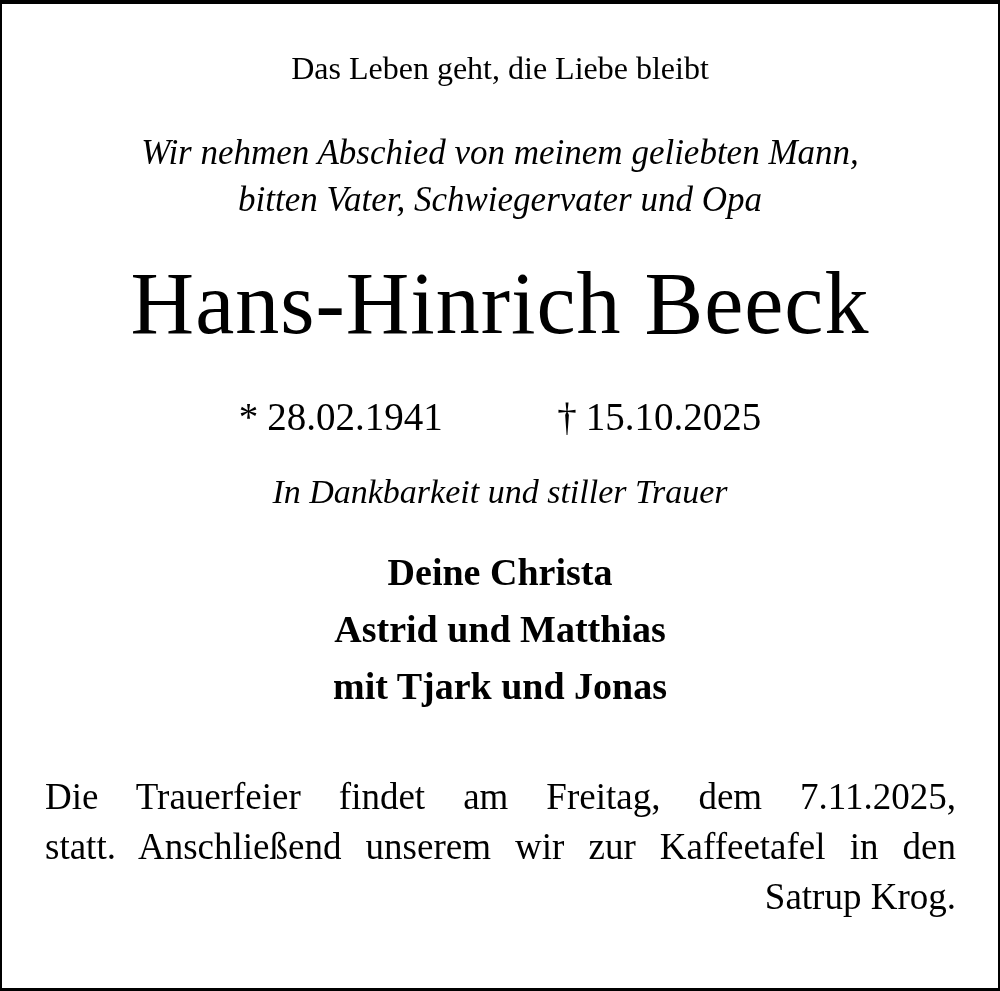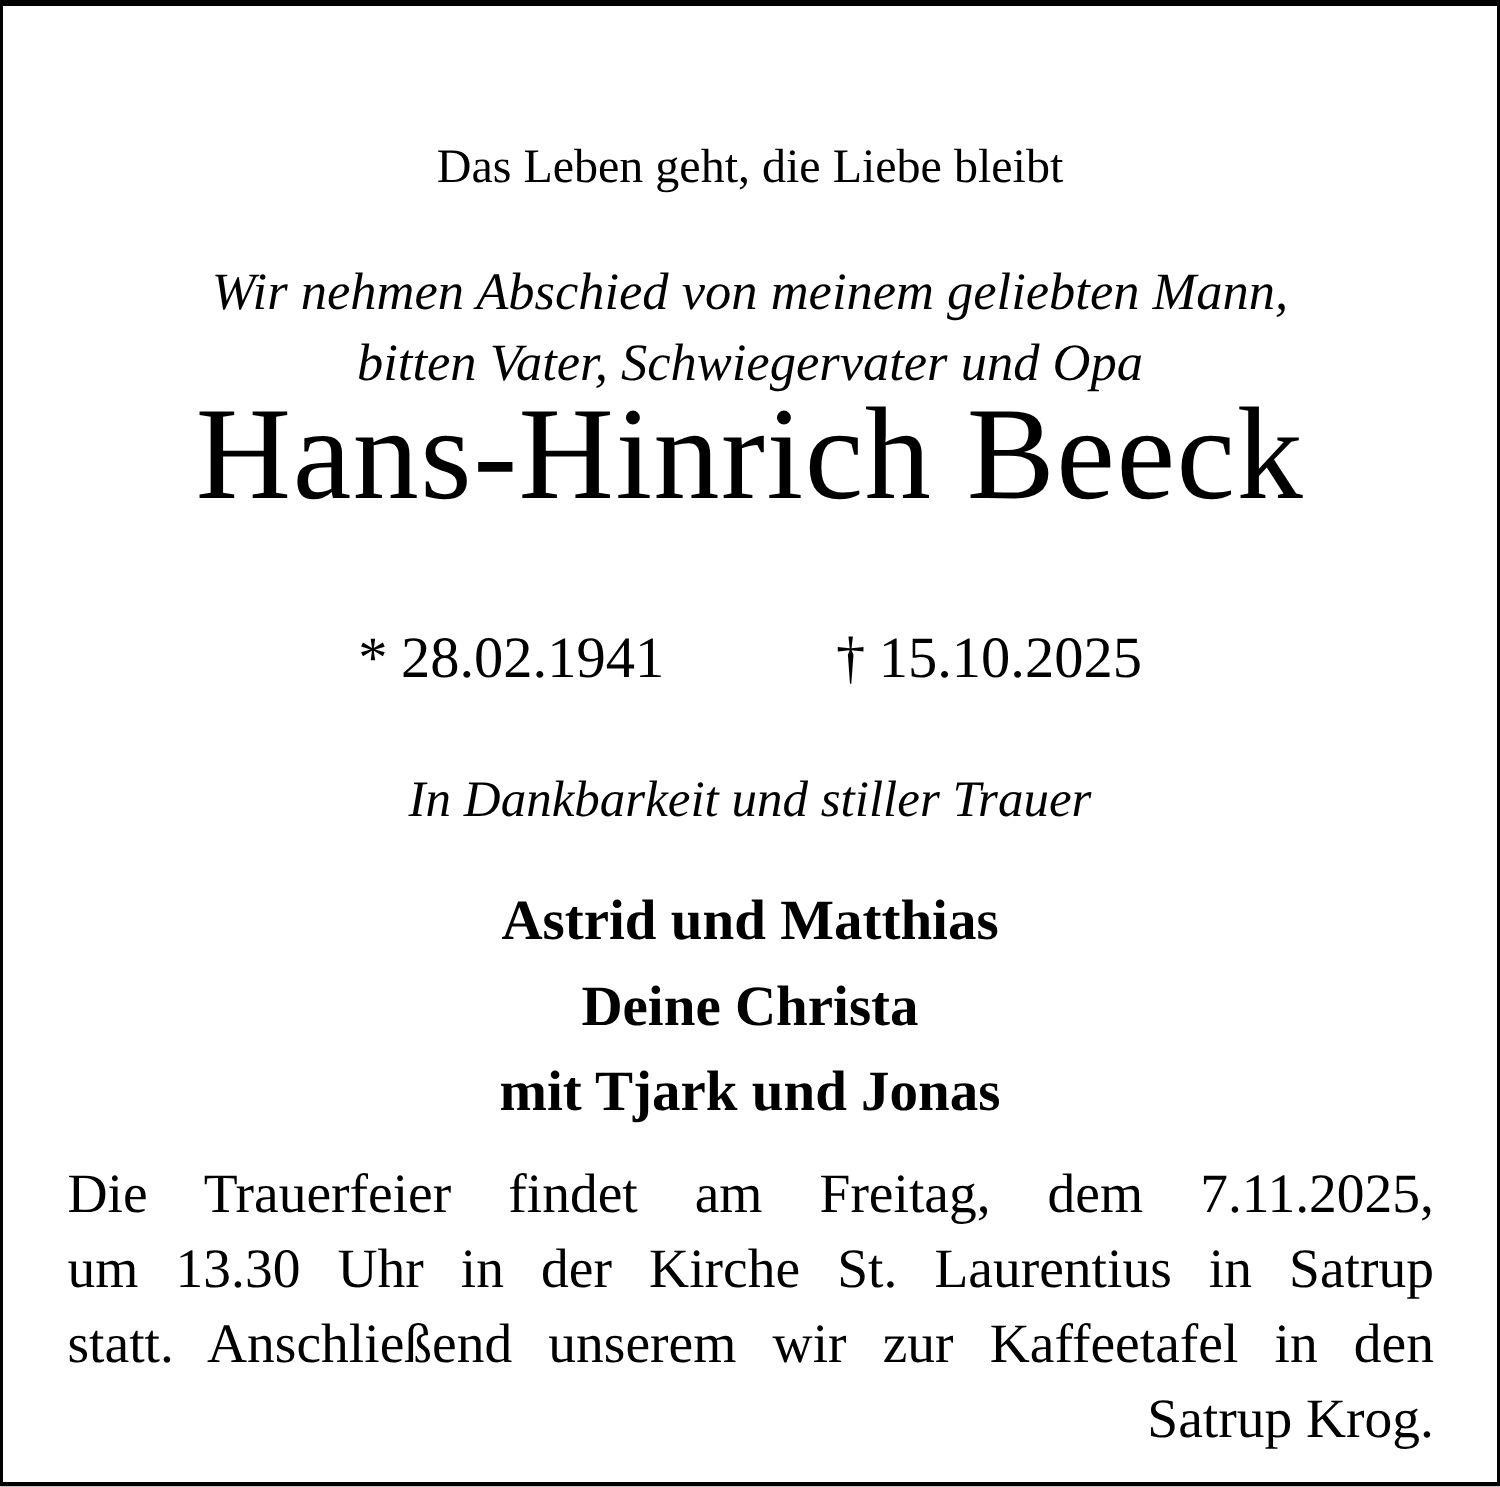--- a/index.html
+++ b/index.html
@@ -19,21 +19,20 @@
     font-family: "Liberation Serif", "DejaVu Serif", serif;
     color: #000000;
     overflow: hidden;
   }
   .center-line {
     position: absolute;
     left: 0;
     right: 0;
     text-align: center;
     white-space: nowrap;
-    margin-top: 42px;
   }
   .tagline {
     top: 48px;
     font-size: 32px;
     line-height: 32px;
   }
   .intro {
     top: 125px;
     font-size: 35px;
     line-height: 47px;
@@ -41,21 +40,21 @@
   }
   .deceased-name {
     top: 255px;
     margin: 0;
     font-size: 88px;
     line-height: 90px;
     font-weight: normal;
     letter-spacing: 1px;
   }
   .dates {
-    top: 373px;
+    top: 393px;
     font-size: 39px;
     line-height: 40px;
   }
   .dates-gap {
     display: inline-block;
     width: 95px;
   }
   .date-symbol {
     margin-right: 9px;
   }
@@ -109,25 +108,24 @@
     </span>
     <span class="dates-gap"></span>
     <span>
       <span class="date-symbol">†</span><span>15.10.2025</span>
     </span>
   </div>
 
   <div class="center-line thanks">In Dankbarkeit und stiller Trauer</div>
 
   <div class="center-line mourners">
+    <div>Deine Christa</div>
     <div>Astrid und Matthias</div>
-    <div>Deine Christa</div>
     <div>mit Tjark und Jonas</div>
   </div>
 
   <div class="funeral">
     <span class="jline">Die Trauerfeier findet am Freitag, dem 7.11.2025,</span>
-    <span class="jline">um 13.30 Uhr in der Kirche St. Laurentius in Satrup</span>
     <span class="jline">statt. Anschließend unserem wir zur Kaffeetafel in den</span>
     <span class="last-line">Satrup Krog.</span>
   </div>
 
 </div>
 
 </body></html>

